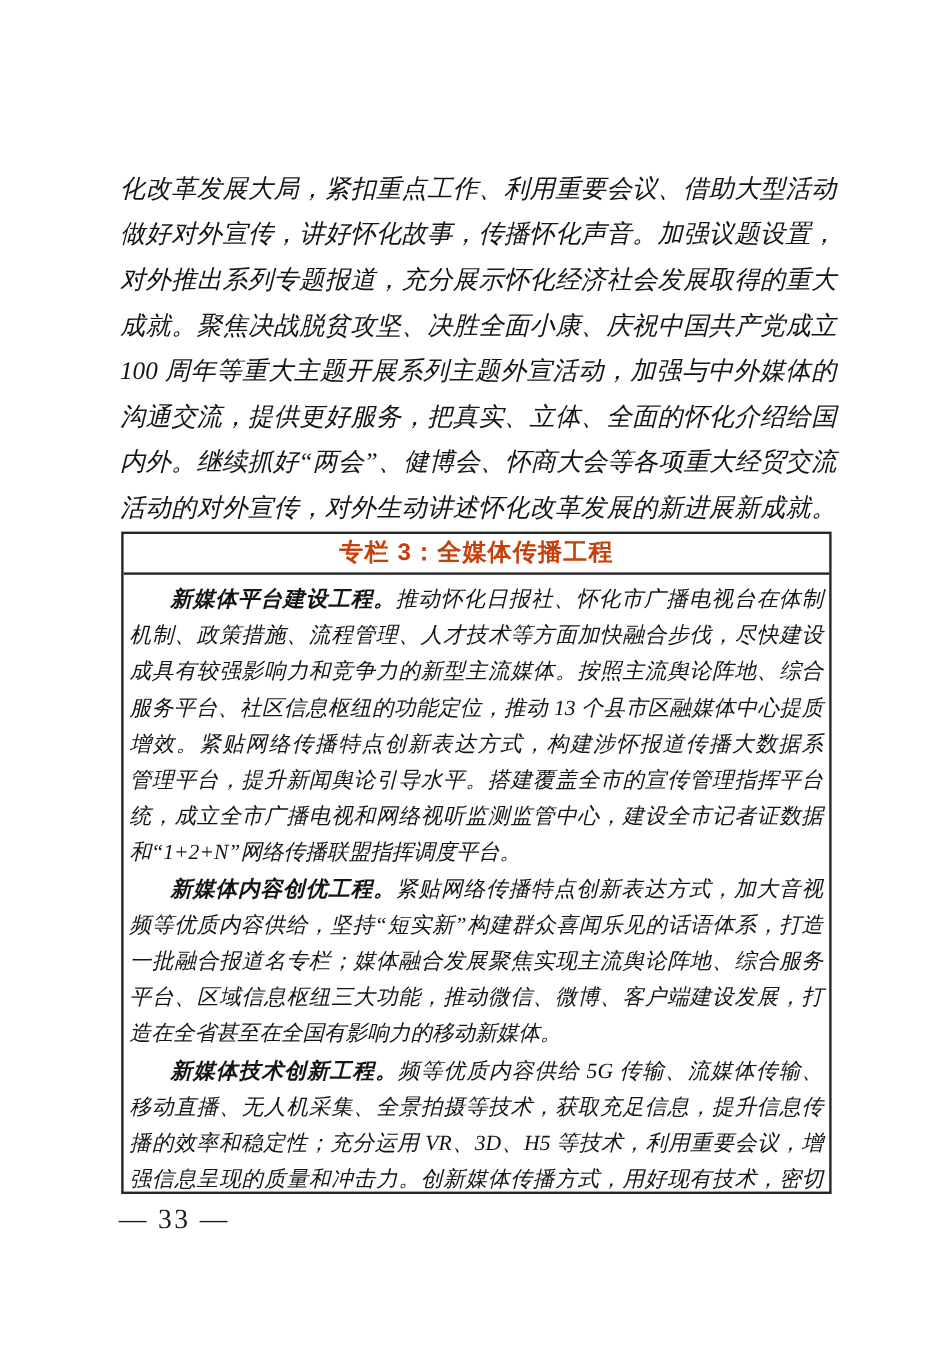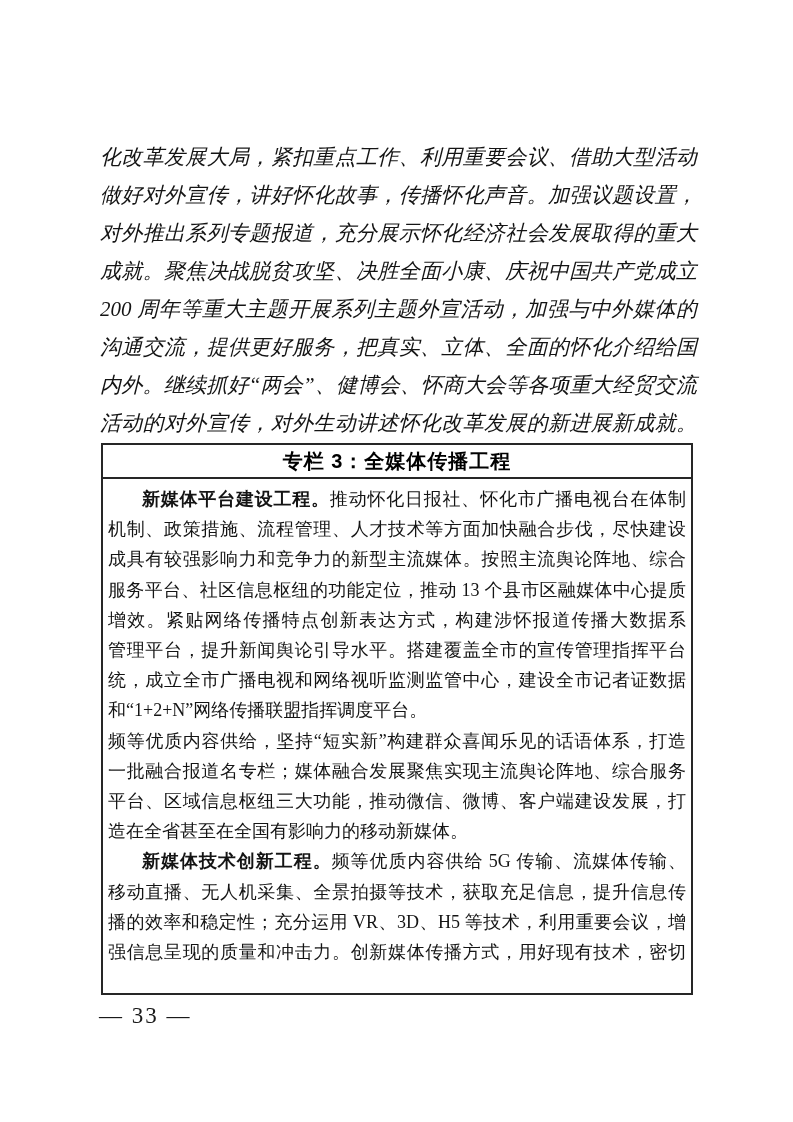--- a/index.html
+++ b/index.html
@@ -41,30 +41,31 @@
   }
   .panel-title {
     height: 32px;
     line-height: 32px;
     border-bottom: 2px solid #262626;
     text-align: center;
     font-weight: bold;
     font-size: 20px;
     font-family: "Liberation Sans", "DejaVu Sans", sans-serif;
     letter-spacing: 1px;
-    color: #000000;
+    color: #c2410c;
   }
   .panel-body {
     padding: 5px 5px 0 5px;
     font-size: 18px;
     line-height: 30.2px;
   }
   .pline {
     text-align: justify;
     text-align-last: justify;
+    font-style: italic;
     -moz-text-align-last: justify;
   }
   .pline.first { text-indent: 34px; }
   .pline.nofill {
     text-align: center;
     text-align-last: left;
     -moz-text-align-last: left;
   }
   .lead { font-weight: bold; }
   .page-number {
@@ -79,21 +80,21 @@
 </head>
 <body>
 
 <div class="page">
 
   <div class="body-text">
     <div class="bline">化改革发展大局，紧扣重点工作、利用重要会议、借助大型活动</div>
     <div class="bline">做好对外宣传，讲好怀化故事，传播怀化声音。加强议题设置，</div>
     <div class="bline">对外推出系列专题报道，充分展示怀化经济社会发展取得的重大</div>
     <div class="bline">成就。聚焦决战脱贫攻坚、决胜全面小康、庆祝中国共产党成立</div>
-    <div class="bline">200 周年等重大主题开展系列主题外宣活动，加强与中外媒体的</div>
+    <div class="bline">100 周年等重大主题开展系列主题外宣活动，加强与中外媒体的</div>
     <div class="bline">沟通交流，提供更好服务，把真实、立体、全面的怀化介绍给国</div>
     <div class="bline">内外。继续抓好“两会”、健博会、怀商大会等各项重大经贸交流</div>
     <div class="bline">活动的对外宣传，对外生动讲述怀化改革发展的新进展新成就。</div>
   </div>
 
   <div class="panel">
     <div class="panel-title">专栏 3：全媒体传播工程</div>
     <div class="panel-body">
 
       <div class="para">
@@ -101,20 +102,21 @@
         <div class="pline">机制、政策措施、流程管理、人才技术等方面加快融合步伐，尽快建设</div>
         <div class="pline">成具有较强影响力和竞争力的新型主流媒体。按照主流舆论阵地、综合</div>
         <div class="pline">服务平台、社区信息枢纽的功能定位，推动 13 个县市区融媒体中心提质</div>
         <div class="pline">增效。紧贴网络传播特点创新表达方式，构建涉怀报道传播大数据系</div>
         <div class="pline">管理平台，提升新闻舆论引导水平。搭建覆盖全市的宣传管理指挥平台</div>
         <div class="pline">统，成立全市广播电视和网络视听监测监管中心，建设全市记者证数据</div>
         <div class="pline nofill">和“1+2+N”网络传播联盟指挥调度平台。</div>
       </div>
 
       <div class="para">
+        <div class="pline first"><span class="lead">新媒体内容创优工程。</span><span>紧贴网络传播特点创新表达方式，加大音视</span></div>
         <div class="pline">频等优质内容供给，坚持“短实新”构建群众喜闻乐见的话语体系，打造</div>
         <div class="pline">一批融合报道名专栏；媒体融合发展聚焦实现主流舆论阵地、综合服务</div>
         <div class="pline">平台、区域信息枢纽三大功能，推动微信、微博、客户端建设发展，打</div>
         <div class="pline nofill">造在全省甚至在全国有影响力的移动新媒体。</div>
       </div>
 
       <div class="para">
         <div class="pline first"><span class="lead">新媒体技术创新工程。</span><span>频等优质内容供给 5G 传输、流媒体传输、</span></div>
         <div class="pline">移动直播、无人机采集、全景拍摄等技术，获取充足信息，提升信息传</div>
         <div class="pline">播的效率和稳定性；充分运用 VR、3D、H5 等技术，利用重要会议，增</div>

